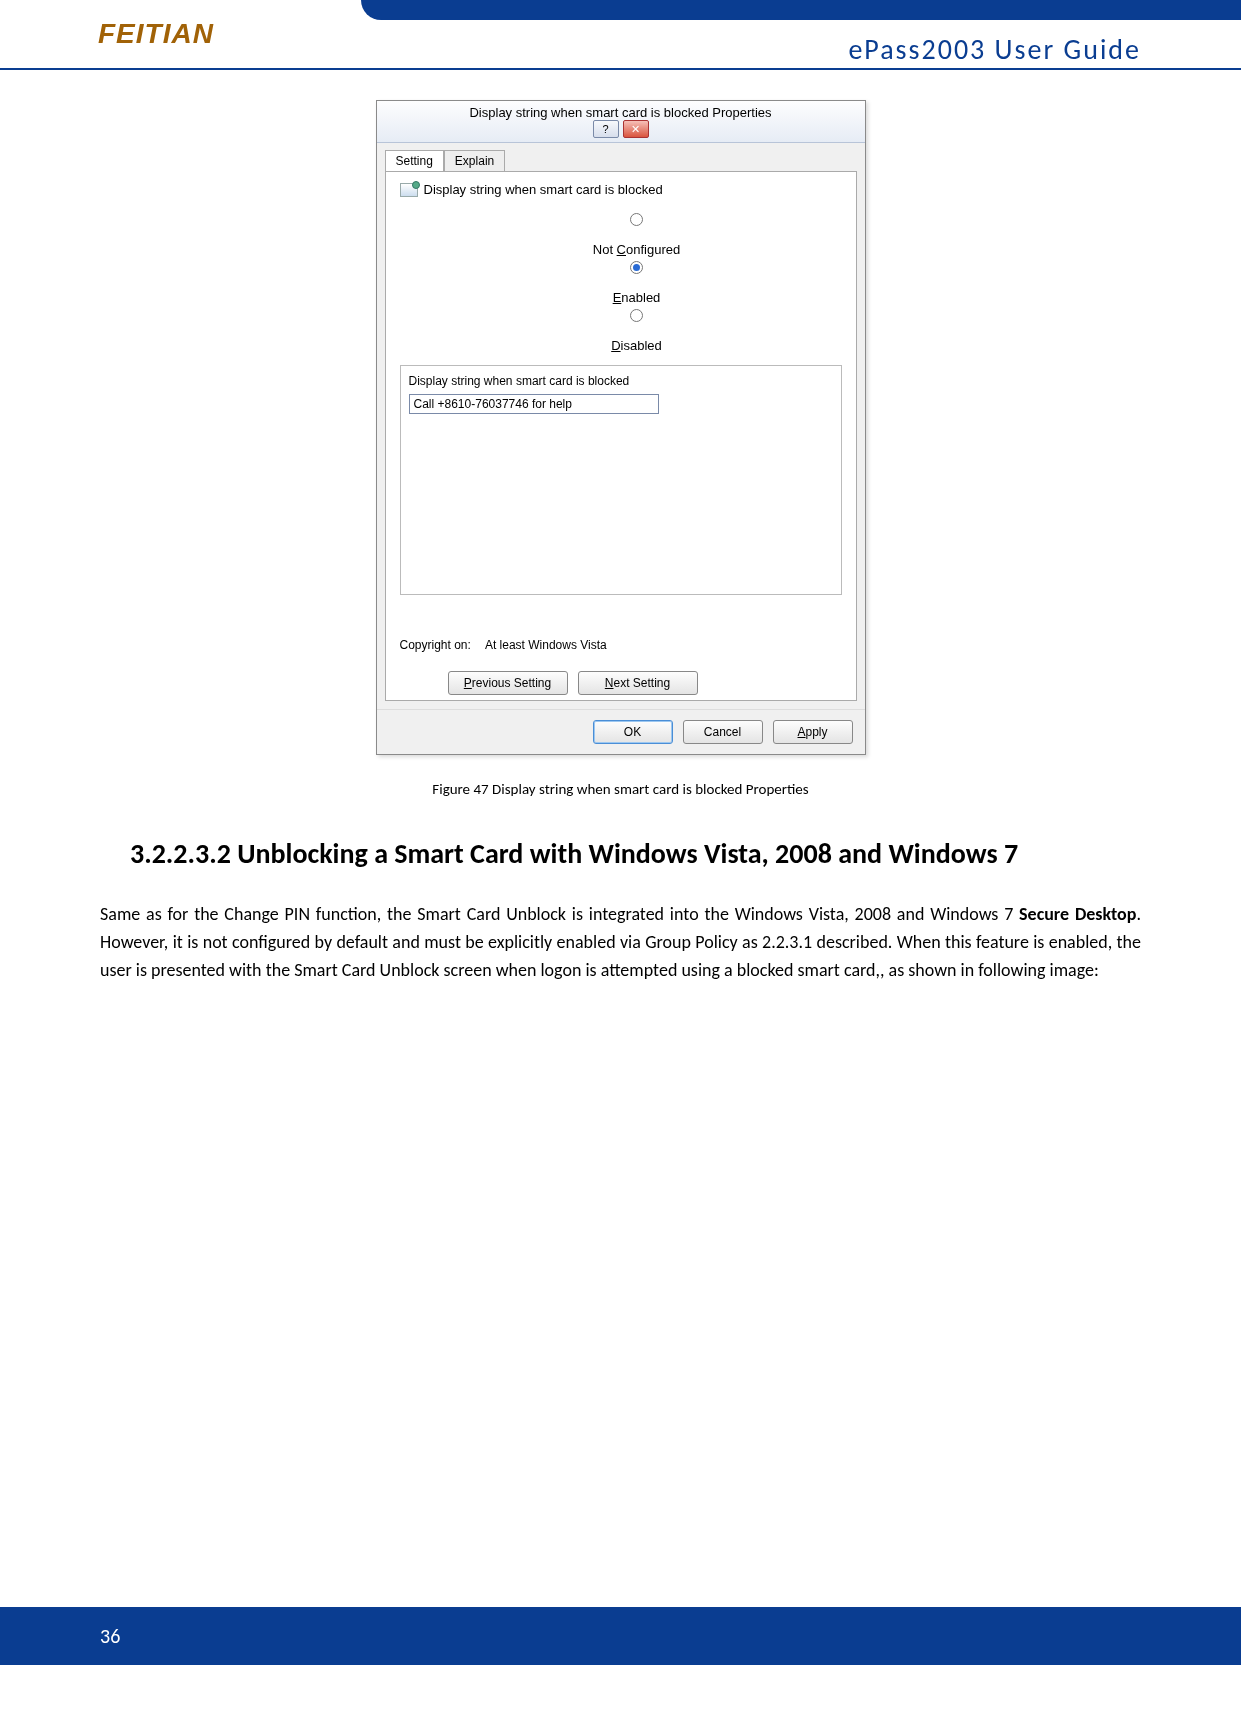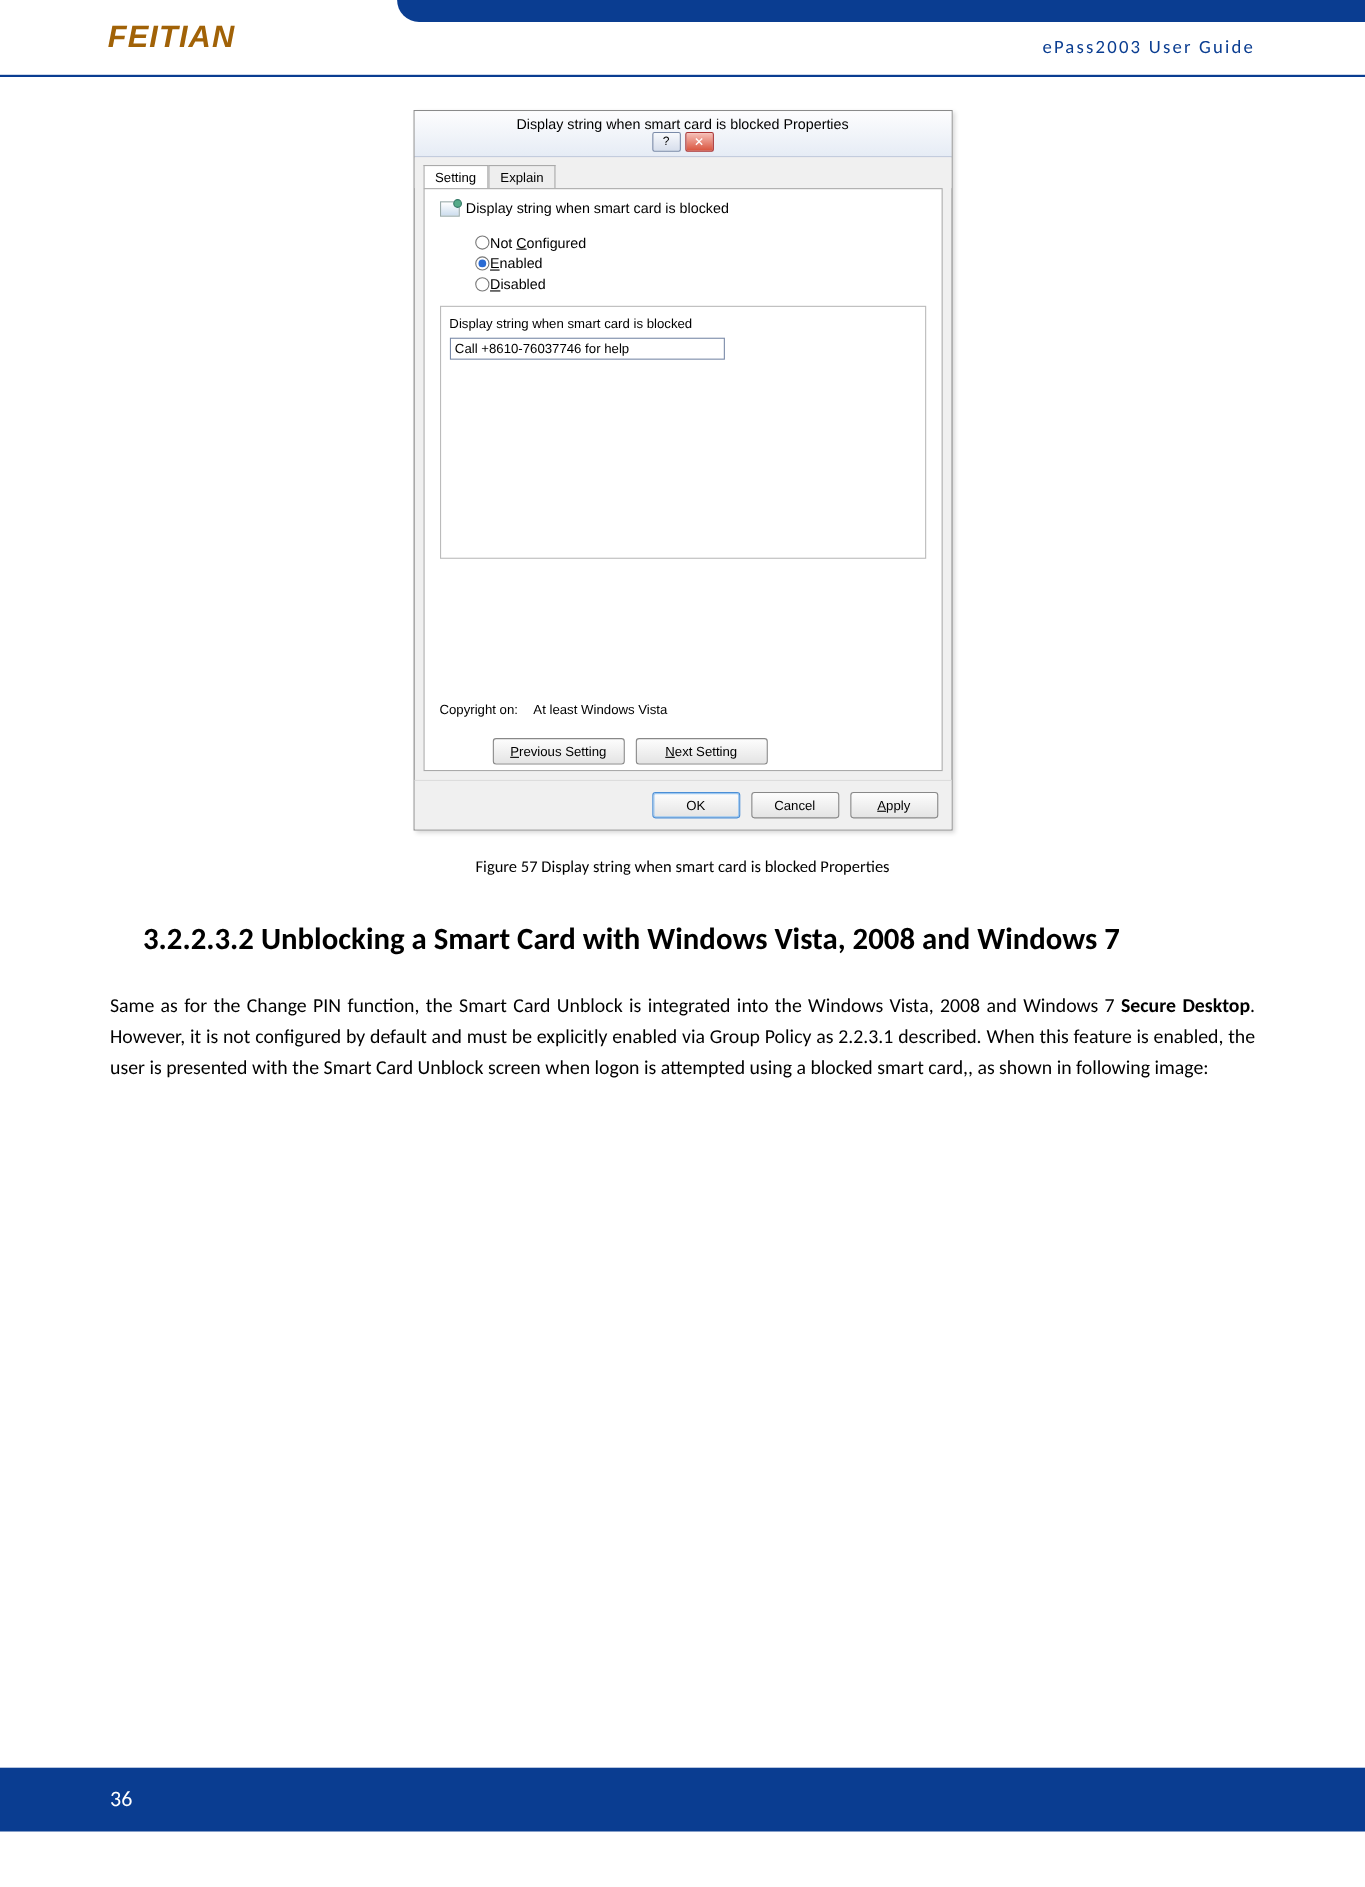--- a/index.html
+++ b/index.html
@@ -32,21 +32,21 @@
     font-weight: 900;
     font-style: italic;
     font-size: 28px;
     color: #a16207;
     letter-spacing: 1px;
   }
   .doc-title {
     position: absolute;
     right: 100px;
     top: 32px;
-    font-size: 17px;
+    font-size: 28px;
     color: #0a3d91;
     letter-spacing: 2px;
   }
   .content {
     padding: 30px 100px 0 100px;
   }
   .dialog-wrap {
     display: flex;
     justify-content: center;
     margin-bottom: 25px;
@@ -118,21 +118,21 @@
     background: linear-gradient(#fff,#cde);
     display:inline-block;
     position:relative;
   }
   .policy-icon::after{
     content:''; position:absolute; right:-3px; top:-3px;
     width:6px;height:6px;border-radius:50%;
     background:#5a8; border:1px solid #376;
   }
   .radiogroup { margin: 4px 0 12px 32px; }
-  .radio-row { display: flex; align-items: center; gap: 1px; margin: 4px 0; }
+  .radio-row { display: flex; align-items: center; gap: 16px; margin: 4px 0; flex-direction: column; }
   .radio {
     width: 13px; height: 13px; border-radius: 50%;
     border: 1px solid #777; background:#fff;
     display:inline-block; position:relative;
   }
   .radio.sel::after{
     content:''; position:absolute; left:2px; top:2px;
     width:7px; height:7px; border-radius:50%;
     background:#2a6bd4;
   }
@@ -273,21 +273,21 @@
         </div>
       </div>
       <div class="dlg-footer">
         <div class="winbtn small ok">OK</div>
         <div class="winbtn small">Cancel</div>
         <div class="winbtn small"><u>A</u><span>pply</span></div>
       </div>
     </div>
   </div>
 
-  <div class="caption">Figure 57 Display string when smart card is blocked Properties</div>
+  <div class="caption">Figure 47 Display string when smart card is blocked Properties</div>
 
   <div class="section-heading">3.2.2.3.2 Unblocking a Smart Card with Windows Vista, 2008 and Windows 7</div>
 
   <p class="body-text">
     <span>Same as for the Change PIN function, the Smart Card Unblock is integrated into the Windows Vista, 2008 and Windows 7 </span><b>Secure Desktop</b><span>. However, it is not configured by default and must be explicitly enabled via Group Policy as 2.2.3.1 described. When this feature is enabled, the user is presented with the Smart Card Unblock screen when logon is attempted using a blocked smart card,, as shown in following image:</span>
   </p>
 
 </div>
 
 <div class="page-footer">

